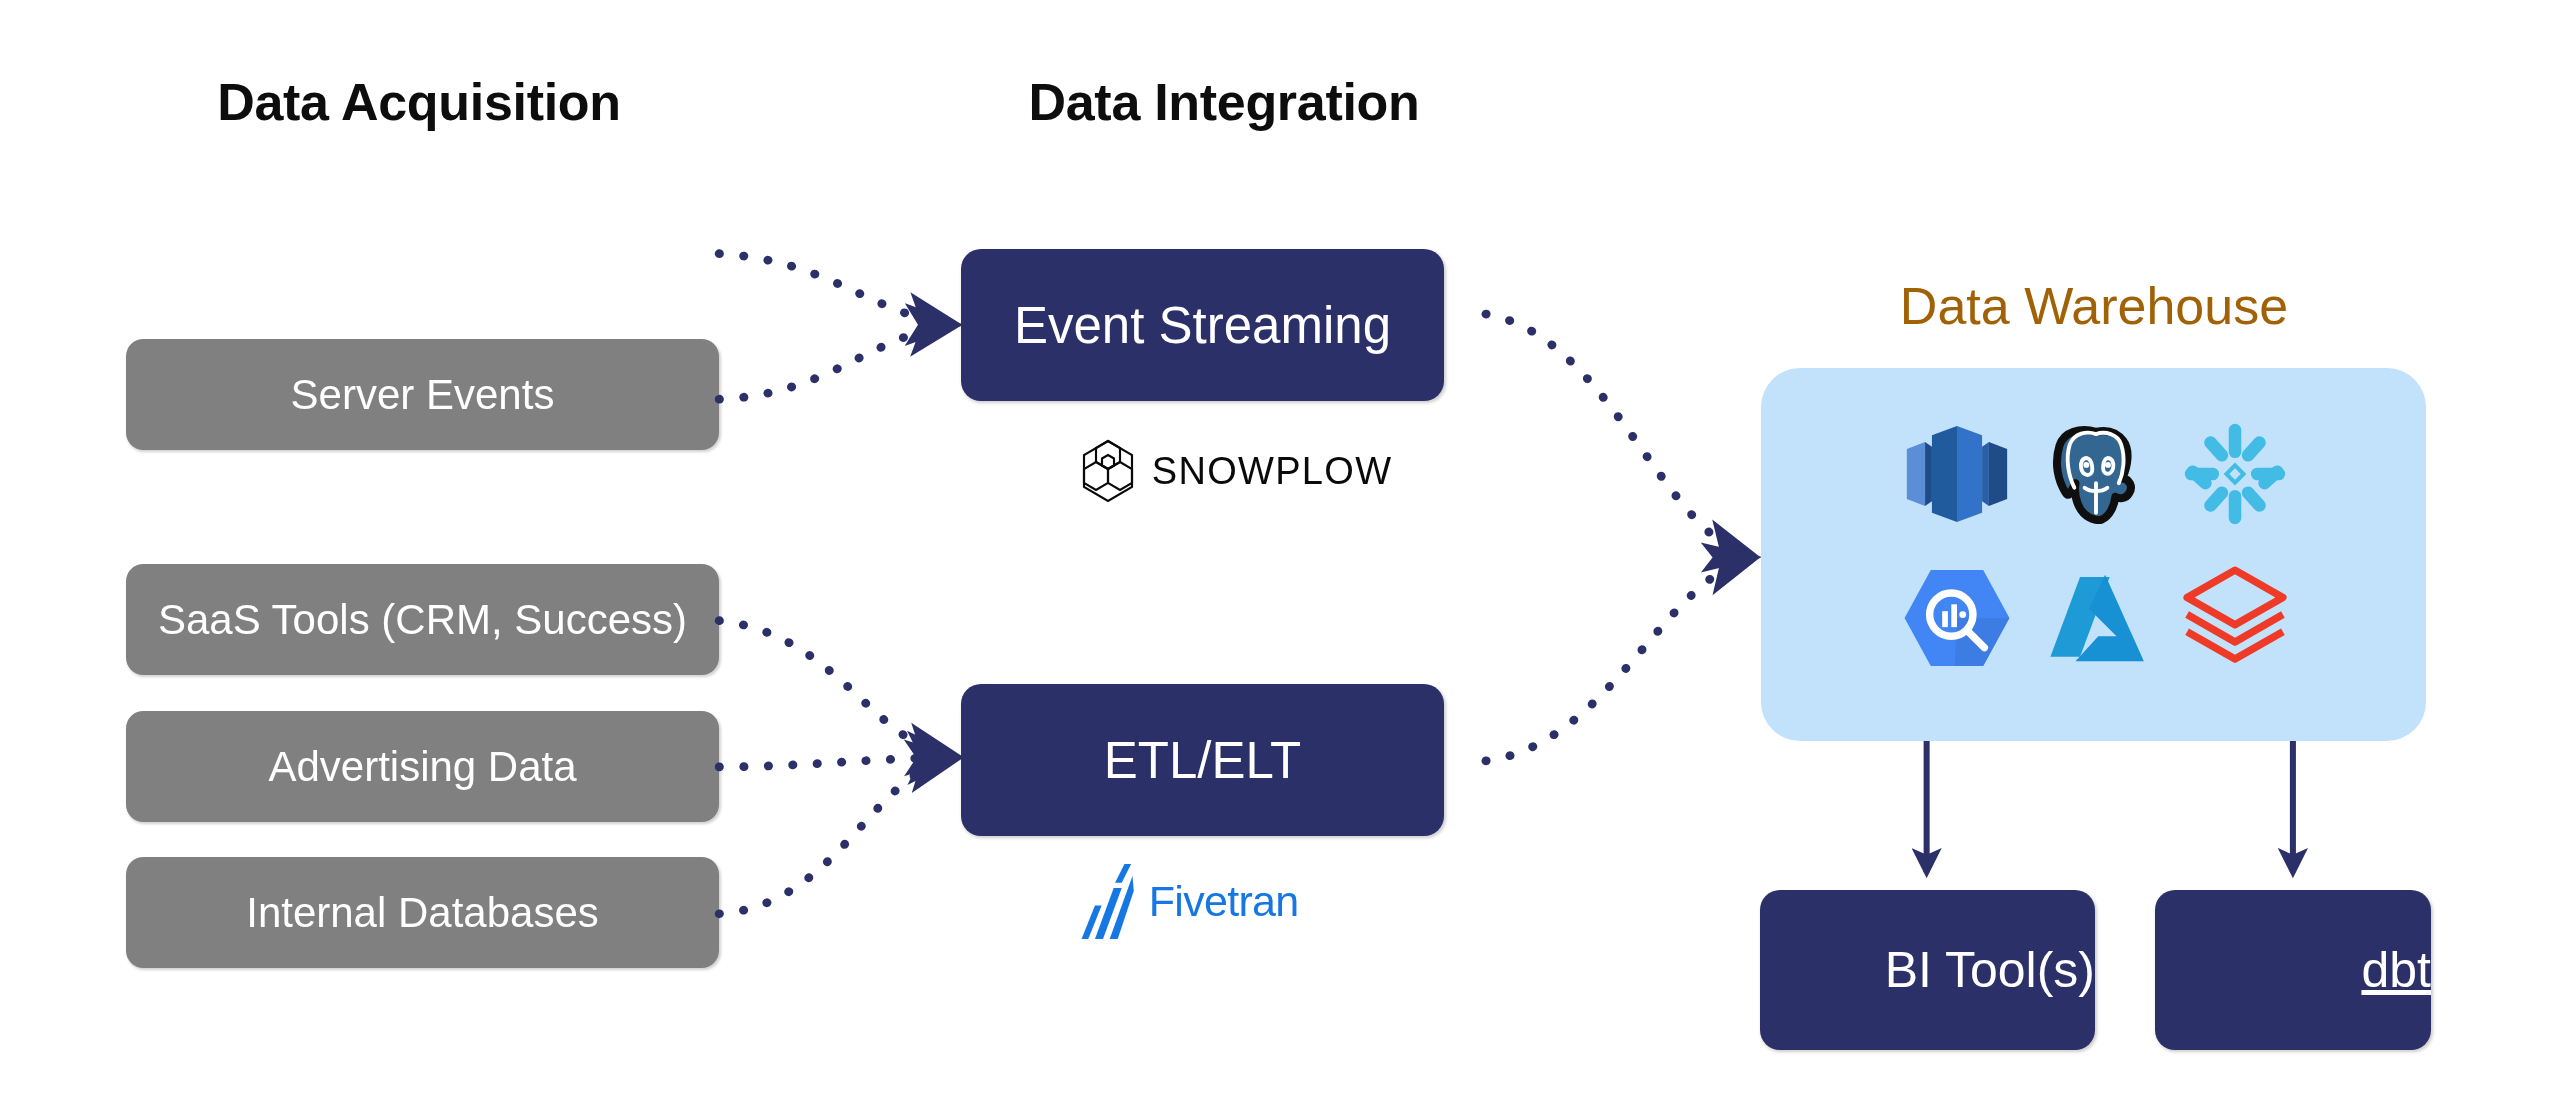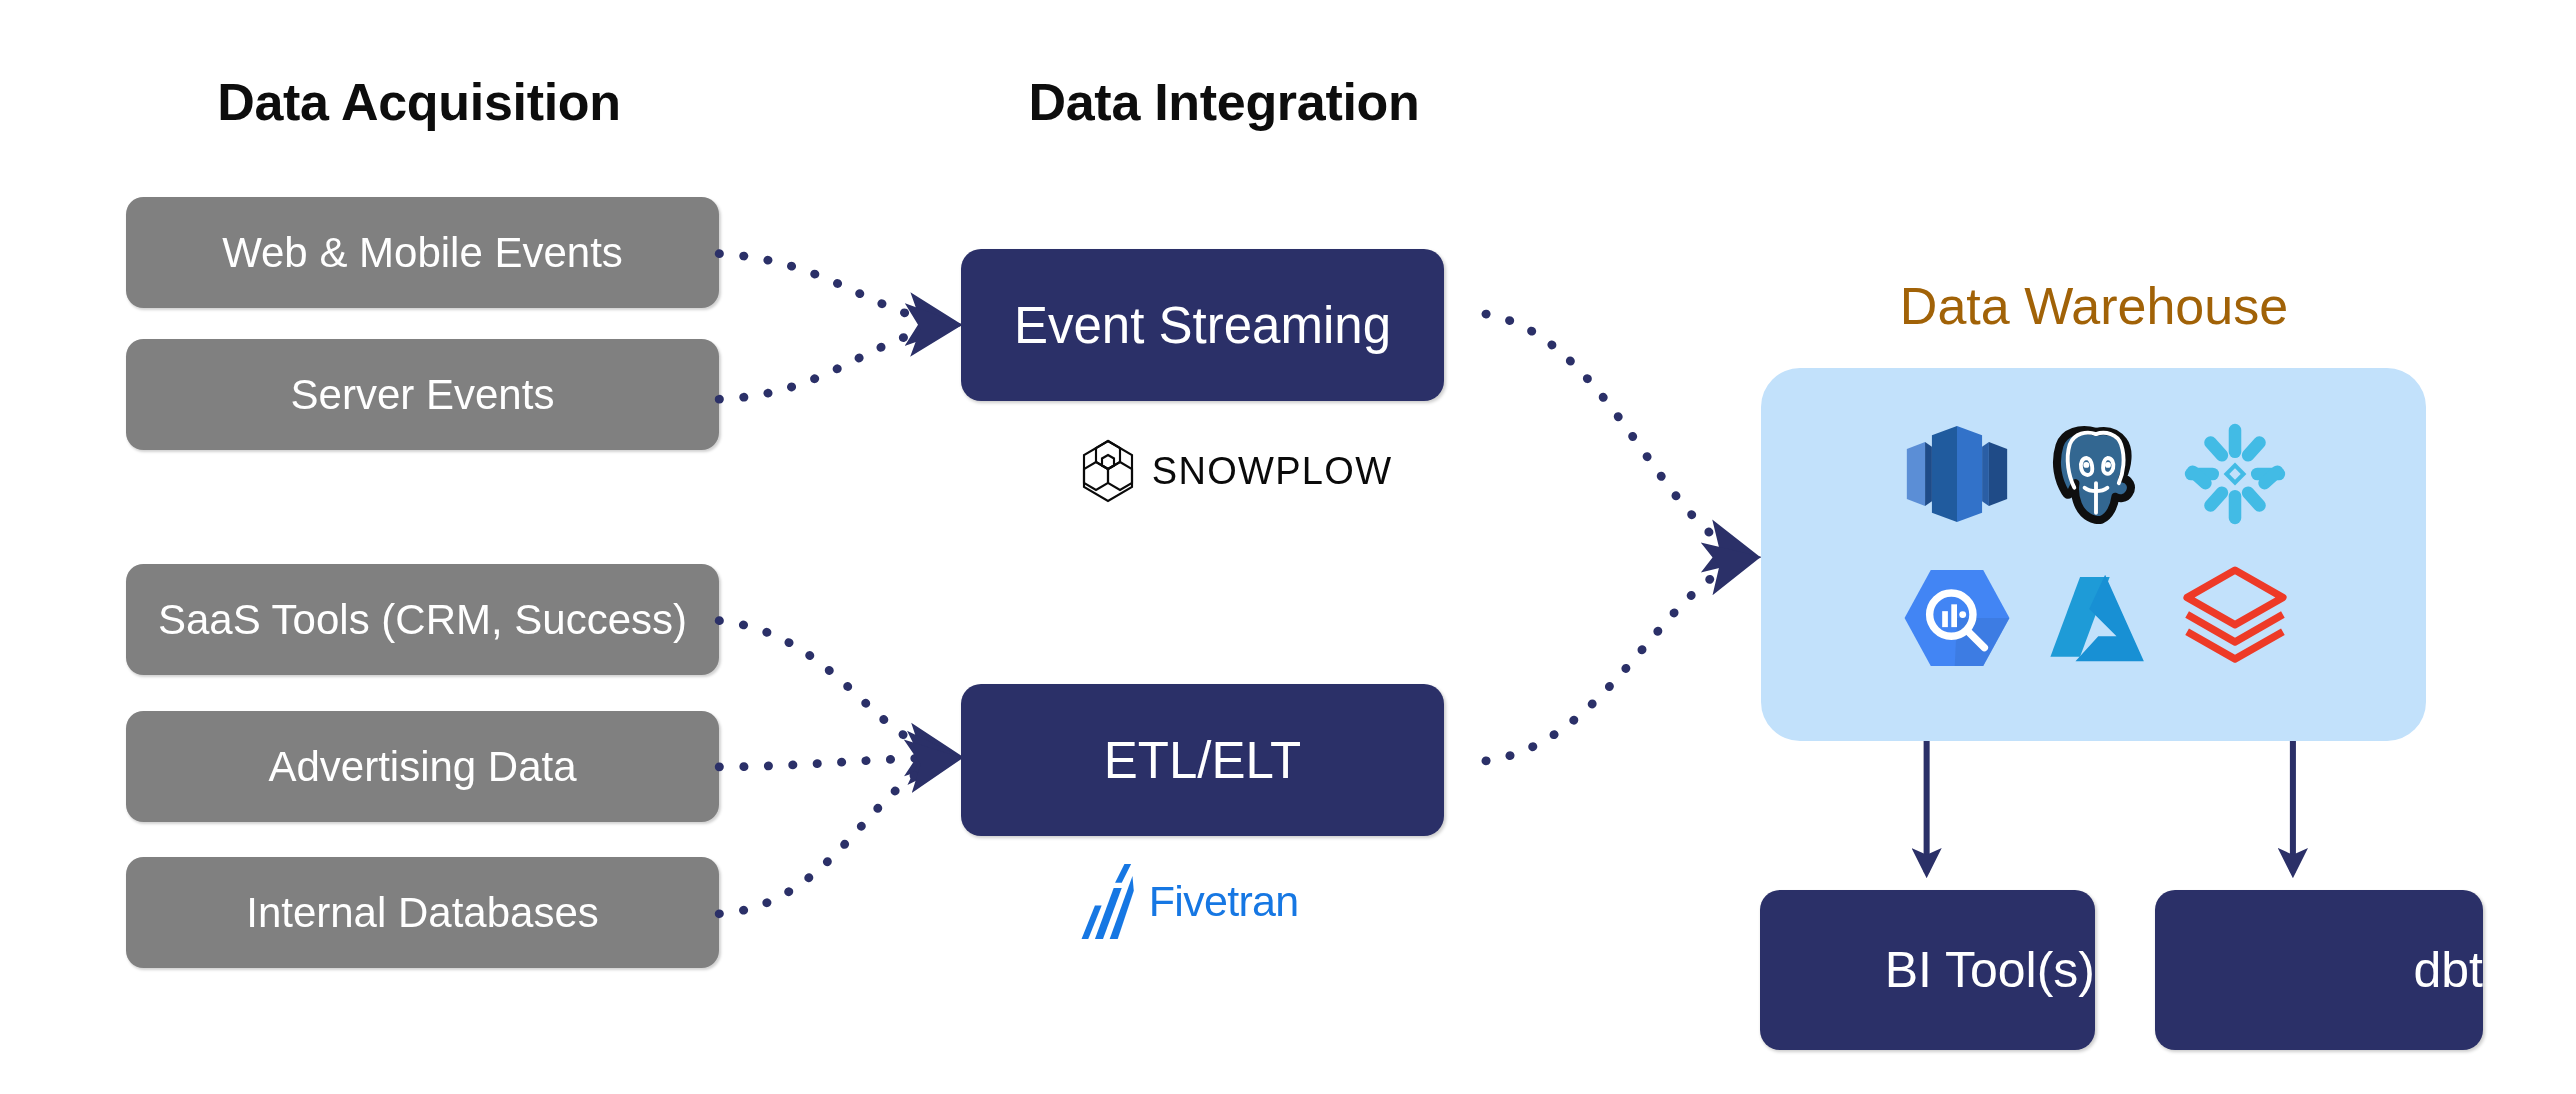--- a/index.html
+++ b/index.html
@@ -104,41 +104,38 @@
   
   .out-box{
     position:absolute;
     background:#2b3068;
     border-radius:20px;
     display:flex;align-items:center;justify-content:flex-end;
     color:#ffffff;font-size:50px;
     box-shadow:1.3px 2px 3.4px rgba(0,0,0,.2);
   }
   #out-bi{left:1760px;top:890px;width:335px;height:160px;}
-  #out-dbt{left:2155px;top:890px;width:328px;height:160px;}
+  #out-dbt{left:2155px;top:890px;width:276px;height:160px;text-decoration:underline;}
 
   
   #links{position:absolute;left:0;top:0;width:2576px;height:1095px;pointer-events:none;}
   .dotline{
     fill:none;stroke:#2b3068;stroke-width:13;
     stroke-linecap:round;stroke-dasharray:0.5 36;
   }
   .solidline{fill:none;stroke:#2b3068;stroke-width:9;}
 </style>
 </head>
 <body>
 
 <div id="stage">
 
   <div class="col-header" style="left:419px;top:72px;">Data Acquisition</div>
   <div class="col-header" style="left:1224px;top:72px;">Data Integration</div>
 
-  <div class="src-box" style="top:197px;">
-    <span>Web &amp; Mobile Events</span>
-  </div>
   <div class="src-box" style="top:339px;">
     <span>Server Events</span>
   </div>
   <div class="src-box" style="top:564px;">
     <span>SaaS Tools (CRM, Success)</span>
   </div>
   <div class="src-box" style="top:711px;">
     <span>Advertising Data</span>
   </div>
   <div class="src-box" style="top:857px;">

